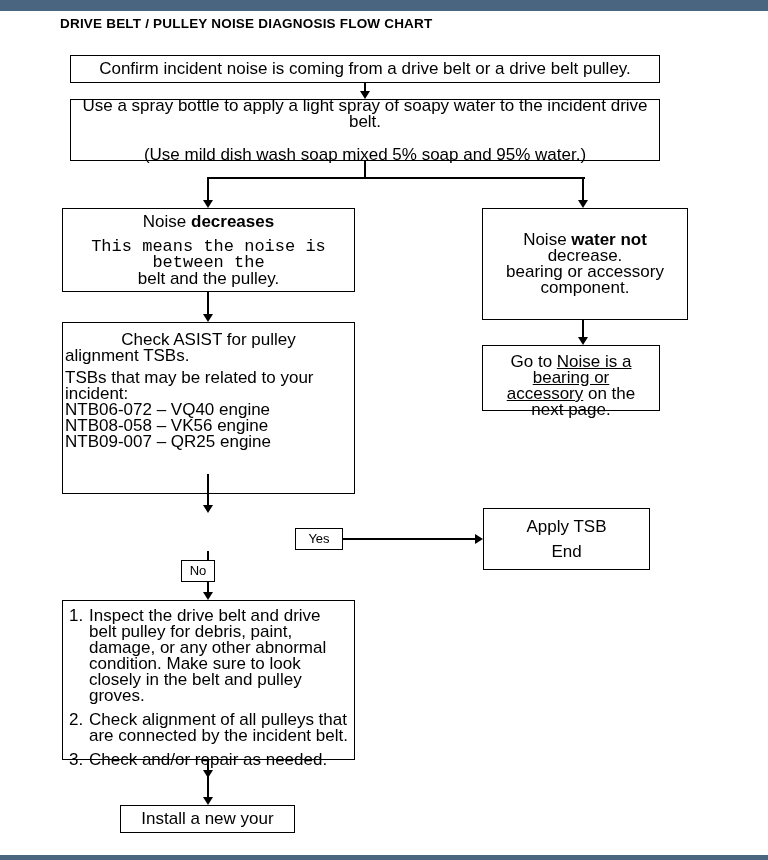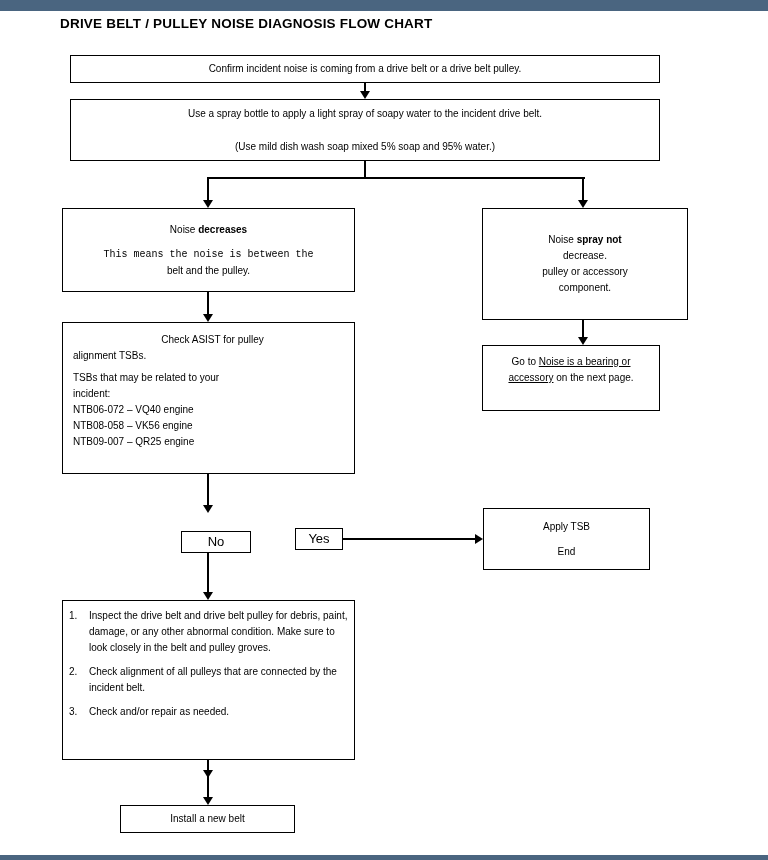--- a/index.html
+++ b/index.html
@@ -3,21 +3,21 @@
 <meta charset="utf-8">
 <style>
   :root { --bar-color:#4a6580; }
   * { box-sizing:border-box; margin:0; padding:0; }
   body { font-family:"Liberation Sans", sans-serif; background:#ffffff; }
   .page { position:relative; width:768px; height:860px; background:#ffffff; overflow:hidden; color:#000; }
   .topbar { position:absolute; left:0; top:0; width:768px; height:11px; background:var(--bar-color); }
   .bottombar { position:absolute; left:0; bottom:0; width:768px; height:5px; background:var(--bar-color); }
   .title { position:absolute; left:60px; top:16px; font-size:13.5px; font-weight:bold; letter-spacing:.2px; }
   .box { position:absolute; border:1.5px solid #000; background:#fff; display:flex; flex-direction:column;
-         align-items:center; justify-content:center; text-align:center; font-size:10px; line-height:16px; }
+         align-items:center; justify-content:center; text-align:center; font-size:17px; line-height:16px; }
   .box .bline { width:100%; }
   .box.leftalign { align-items:stretch; justify-content:flex-start; text-align:left; }
   .vline { position:absolute; width:2px; background:#000; margin-left:-1px; }
   .hline { position:absolute; height:2px; background:#000; margin-top:-1px; }
   .ah-down { position:absolute; width:0; height:0; margin-left:-5px;
              border-left:5px solid transparent; border-right:5px solid transparent; border-top:8px solid #000; }
   .ah-right { position:absolute; width:0; height:0; margin-top:-5px;
               border-top:5px solid transparent; border-bottom:5px solid transparent; border-left:8px solid #000; }
   .gap9 { margin-top:9px;font-family:Liberation Mono, monospace; }
   .gap6 { margin-top:6px; }
@@ -60,31 +60,31 @@
   <div class="box" style="left:62px;top:208px;width:293px;height:84px">
     <div class="bline">
       <span>Noise </span><b>decreases</b>
     </div>
     <div class="bline gap9">This means the noise is between the</div>
     <div class="bline">belt and the pulley.</div>
   </div>
 
   <div class="box" style="left:482px;top:208px;width:206px;height:112px">
     <div class="bline">
-      <span>Noise </span><b>spray not</b>
+      <span>Noise </span><b>water not</b>
     </div>
     <div class="bline">decrease.</div>
-    <div class="bline">pulley or accessory</div>
+    <div class="bline">bearing or accessory</div>
     <div class="bline">component.</div>
   </div>
 
   <div class="vline" style="left:208px;top:292px;height:23px"></div>
   <div class="ah-down" style="left:208px;top:314px"></div>
 
-  <div class="box leftalign" style="left:62px;top:322px;width:293px;height:152px;padding:9px 2px 0 10px">
+  <div class="box leftalign" style="left:62px;top:322px;width:293px;height:172px;padding:9px 2px 0 2px">
     <div class="bline" style="text-align:center">Check ASIST for pulley</div>
     <div class="bline" style="text-align:left">alignment TSBs.</div>
     <div class="bline gap6">TSBs that may be related to your</div>
     <div class="bline">incident:</div>
     <div class="bline">NTB06-072 – VQ40 engine</div>
     <div class="bline">NTB08-058 – VK56 engine</div>
     <div class="bline">NTB09-007 – QR25 engine</div>
   </div>
 
   <div class="vline" style="left:583px;top:320px;height:18px"></div>
@@ -104,21 +104,21 @@
     <div class="bline">Yes</div>
   </div>
 
   <div class="box" style="left:483px;top:508px;width:167px;height:62px;gap:9px">
     <div class="bline">Apply TSB</div>
     <div class="bline">End</div>
   </div>
 
   <div class="vline" style="left:208px;top:551px;height:42px"></div>
   <div class="ah-down" style="left:208px;top:592px"></div>
-  <div class="box small" style="left:181px;top:531px;width:70px;height:22px">
+  <div class="box small" style="left:181px;top:560px;width:34px;height:22px">
     <div class="bline">No</div>
   </div>
 
   <div class="box leftalign" style="left:62px;top:600px;width:293px;height:160px;padding:7px 2px">
     <div class="numrow">
       <span class="num">1.</span>
       <span class="ntext">Inspect the drive belt and drive belt pulley for debris, paint, damage, or any other abnormal condition. Make sure to look closely in the belt and pulley groves.</span>
     </div>
     <div class="numrow">
       <span class="num">2.</span>
@@ -128,16 +128,16 @@
       <span class="num">3.</span>
       <span class="ntext">Check and/or repair as needed.</span>
     </div>
   </div>
 
   <div class="vline" style="left:208px;top:760px;height:38px"></div>
   <div class="ah-down" style="left:208px;top:770px"></div>
   <div class="ah-down" style="left:208px;top:797px"></div>
 
   <div class="box" style="left:120px;top:805px;width:175px;height:28px">
-    <div class="bline">Install a new belt</div>
+    <div class="bline">Install a new your</div>
   </div>
 
 </div>
 
 </body></html>

